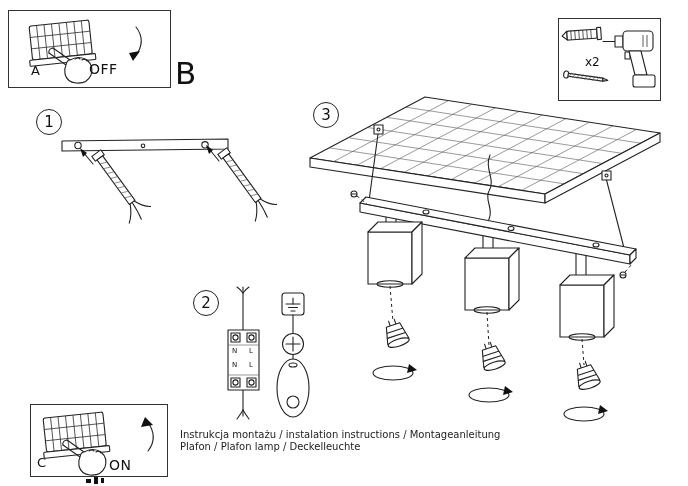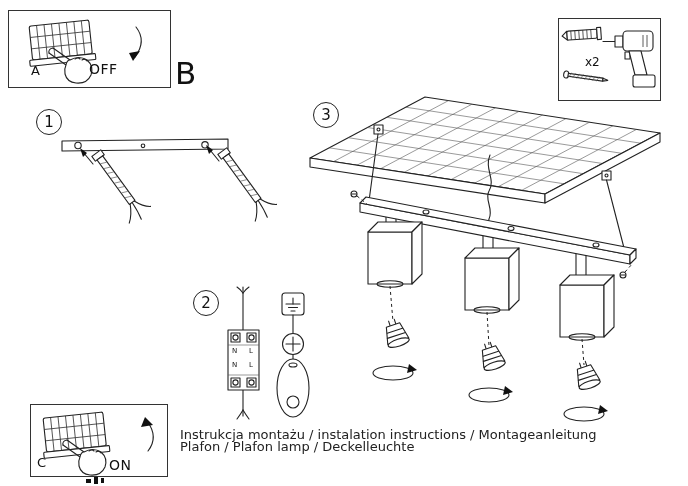--- a/index.html
+++ b/index.html
@@ -23,21 +23,21 @@
   .corner-letter { position:absolute; font-size:13px; }
   .state-label   { position:absolute; font-size:14px; letter-spacing:0.5px; }
   .letter-b      { position:absolute; font-size:31px; }
   .qty-label     { position:absolute; font-size:12px; }
   .terminal-label{ position:absolute; font-size:7px; }
   .step-marker {
     position:absolute; width:26px; height:26px; border:1.5px solid #222;
     border-radius:50%; display:flex; align-items:center; justify-content:center;
     font-size:15px; background:#fff;
   }
-  .footer { position:absolute; left:180px; top:429px; font-size:13px; line-height:11.5px; color:#222; }
+  .footer { position:absolute; left:180px; top:429px; font-size:10px; line-height:11.5px; color:#222; }
 </style>
 </head>
 <body>
 
 <div class="sheet">
 
   <div class="box" style="left:8px;top:10px;width:163px;height:78px">
     <svg class="abs" style="left:14px;top:4px" width="132" height="66" viewBox="0 0 132 66">
       <g transform="rotate(-6 38 28)">
         <rect class="fill" x="8" y="8" width="60" height="34" rx="2"></rect>

